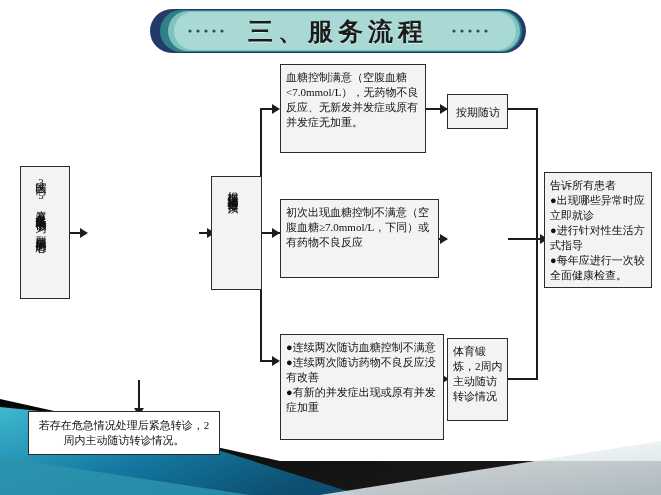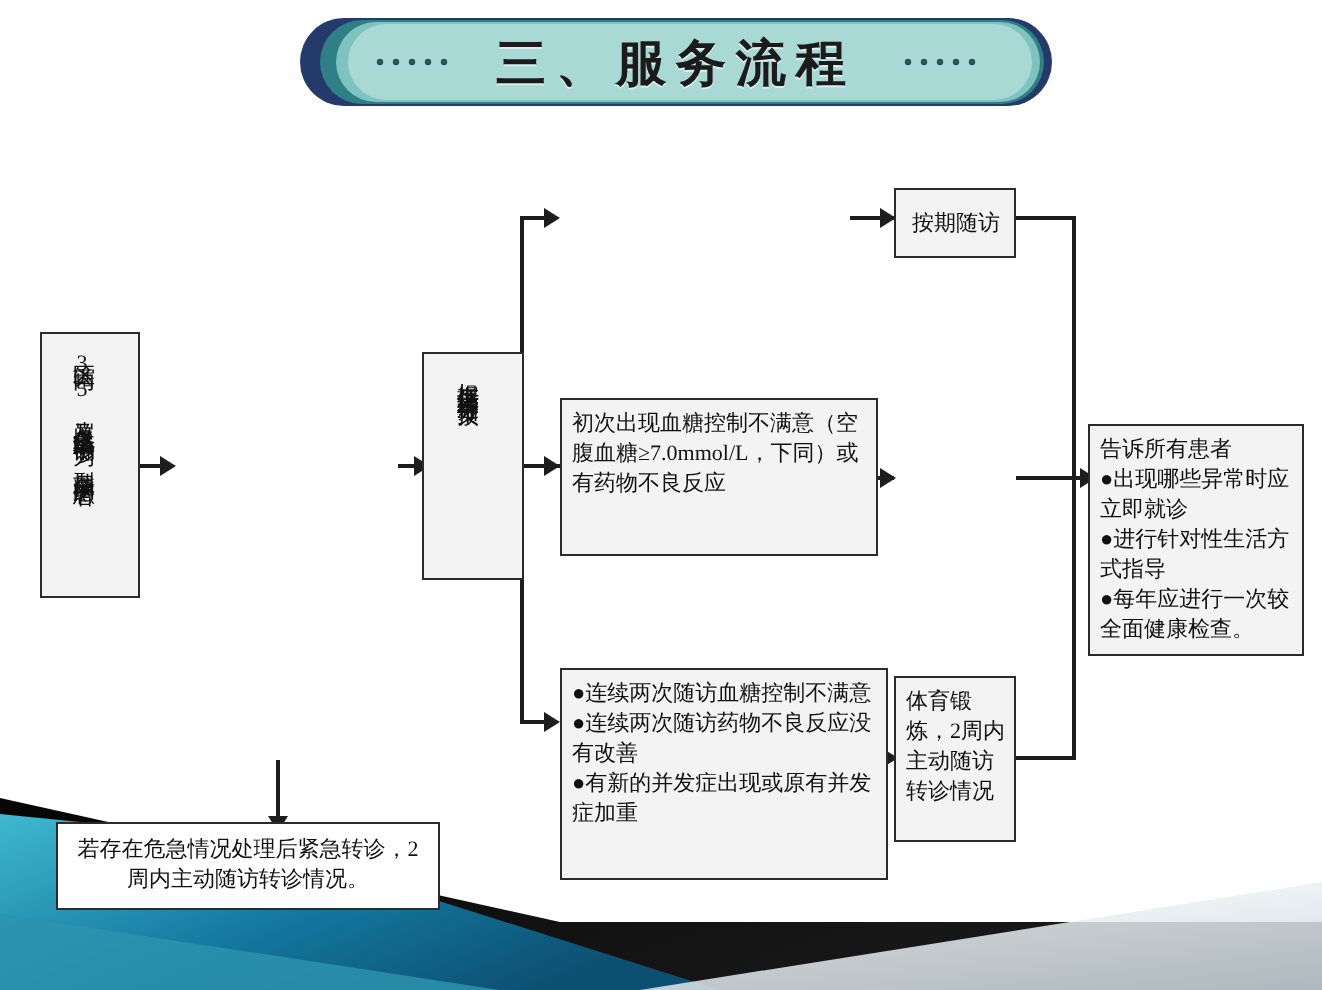--- a/index.html
+++ b/index.html
@@ -153,32 +153,33 @@
 
   <div class="box vertical" style="left:20px;top:166px;width:50px;height:133px;">
     <span>辖区内35岁及以上常住居民中确诊为2型糖尿病的患者</span>
   </div>
 
 
   <div class="box vertical" style="left:211px;top:176px;width:51px;height:114px;">
     <span>根据评估结果进行分类干预</span>
   </div>
 
+  <div class="box" style="left:280px;top:64px;width:146px;height:89px;">血糖控制满意（空腹血糖&lt;7.0mmol/L），无药物不良反应、无新发并发症或原有并发症无加重。</div>
 
   <div class="box" style="left:280px;top:199px;width:159px;height:79px;">初次出现血糖控制不满意（空腹血糖≥7.0mmol/L，下同）或有药物不良反应</div>
 
   <div class="box" style="left:280px;top:334px;width:164px;height:106px;">●连续两次随访血糖控制不满意
 ●连续两次随访药物不良反应没有改善
 ●有新的并发症出现或原有并发症加重</div>
 
   <div class="box center" style="left:447px;top:94px;width:61px;height:35px;">按期随访</div>
 
 
   <div class="box" style="left:447px;top:338px;width:61px;height:83px;">体育锻炼，2周内主动随访转诊情况</div>
 
-  <div class="box" style="left:544px;top:172px;width:108px;height:116px;margin-top:40px;">告诉所有患者
+  <div class="box" style="left:544px;top:172px;width:108px;height:116px;">告诉所有患者
 ●出现哪些异常时应立即就诊
 ●进行针对性生活方式指导
 ●每年应进行一次较全面健康检查。</div>
 
   <div class="box note" style="left:28px;top:411px;width:192px;height:44px;">若存在危急情况处理后紧急转诊，2周内主动随访转诊情况。</div>
 
 </div>
 
 </body></html>

